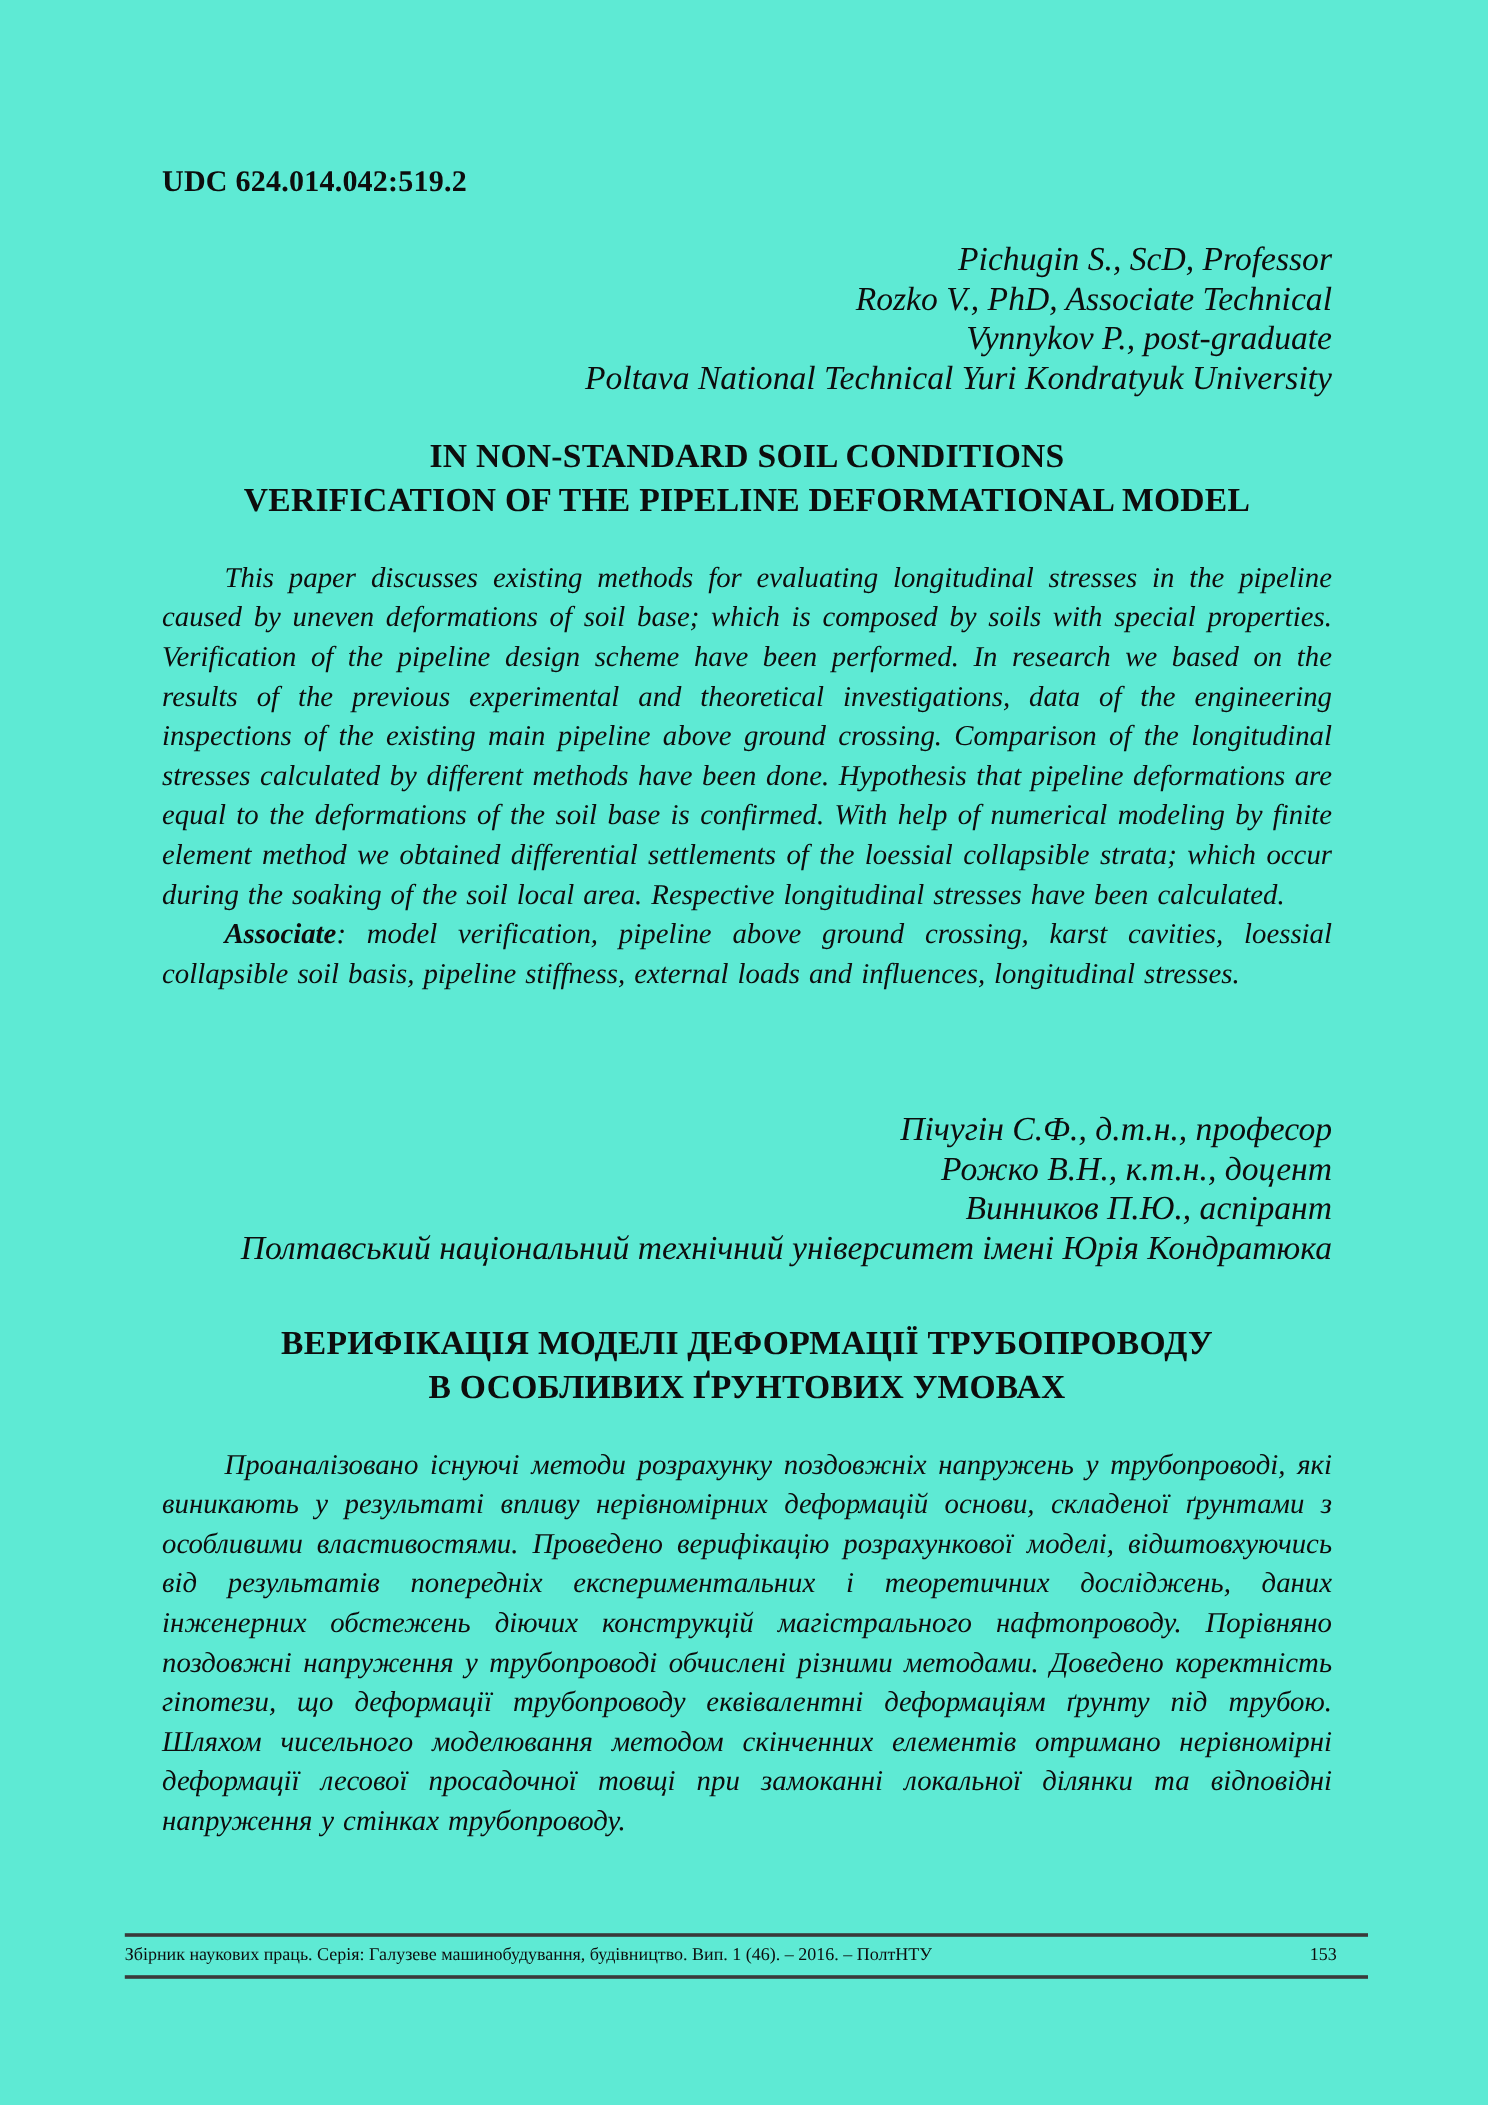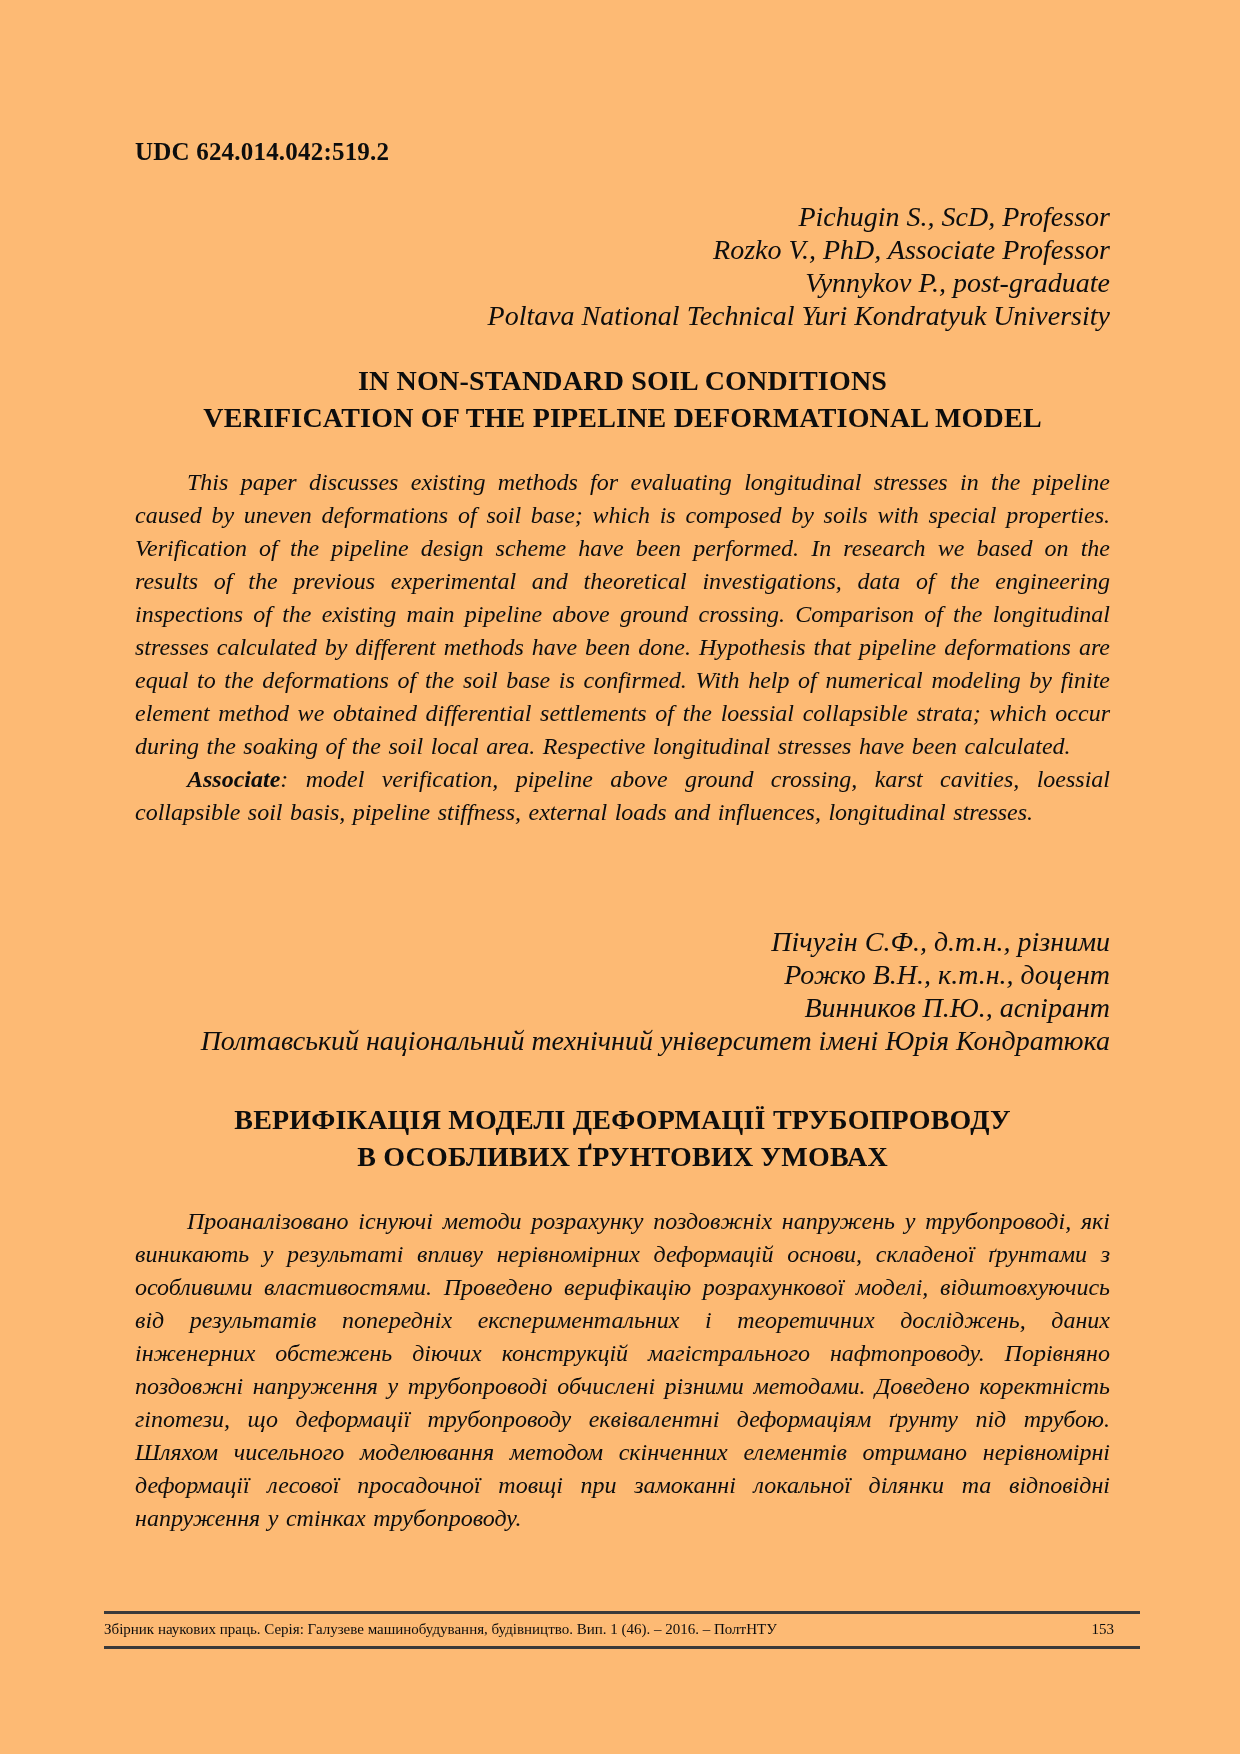--- a/index.html
+++ b/index.html
@@ -6,21 +6,21 @@
   html, body { background: #ffffff; }
   body {
     width: 1240px;
     font-family: "Liberation Serif", "DejaVu Serif", serif;
     color: #0d0d0d;
   }
   .page {
     position: relative;
     width: 1240px;
     height: 1754px;
-    background: #fdba74;
+    background: #5eead4;
     overflow: hidden;
   }
   .content {
     padding: 0 130px 0 135px;
   }
   .udc {
     margin-top: 138px;
     font-size: 25px;
     font-weight: bold;
     letter-spacing: 0.2px;
@@ -76,37 +76,37 @@
 </head>
 <body>
 
 <div class="page">
   <div class="content">
 
     <div class="udc">UDC 624.014.042:519.2</div>
 
     <div class="authors">
       <div>Pichugin S., ScD, Professor</div>
-      <div>Rozko V., PhD, Associate Professor</div>
+      <div>Rozko V., PhD, Associate Technical</div>
       <div>Vynnykov P., post-graduate</div>
       <div>Poltava National Technical Yuri Kondratyuk University</div>
     </div>
 
     <div class="article-title">
       <div>IN NON-STANDARD SOIL CONDITIONS</div>
       <div>VERIFICATION OF THE PIPELINE DEFORMATIONAL MODEL</div>
     </div>
 
     <div class="abstract">
       <p>This paper discusses existing methods for evaluating longitudinal stresses in the pipeline caused by uneven deformations of soil base; which is composed by soils with special properties. Verification of the pipeline design scheme have been performed. In research we based on the results of the previous experimental and theoretical investigations, data of the engineering inspections of the existing main pipeline above ground crossing. Comparison of the longitudinal stresses calculated by different methods have been done. Hypothesis that pipeline deformations are equal to the deformations of the soil base is confirmed. With help of numerical modeling by finite element method we obtained differential settlements of the loessial collapsible strata; which occur during the soaking of the soil local area. Respective longitudinal stresses have been calculated.</p>
       <p><span class="kw-label">Associate</span><span>: model verification, pipeline above ground crossing, karst cavities, loessial collapsible soil basis, pipeline stiffness, external loads and influences, longitudinal stresses.</span></p>
     </div>
 
     <div class="authors authors-uk">
-      <div>Пічугін С.Ф., д.т.н., різними</div>
+      <div>Пічугін С.Ф., д.т.н., професор</div>
       <div>Рожко В.Н., к.т.н., доцент</div>
       <div>Винников П.Ю., аспірант</div>
       <div>Полтавський національний технічний університет імені Юрія Кондратюка</div>
     </div>
 
     <div class="article-title title-uk">
       <div>ВЕРИФІКАЦІЯ МОДЕЛІ ДЕФОРМАЦІЇ ТРУБОПРОВОДУ</div>
       <div>В ОСОБЛИВИХ ҐРУНТОВИХ УМОВАХ</div>
     </div>
 

